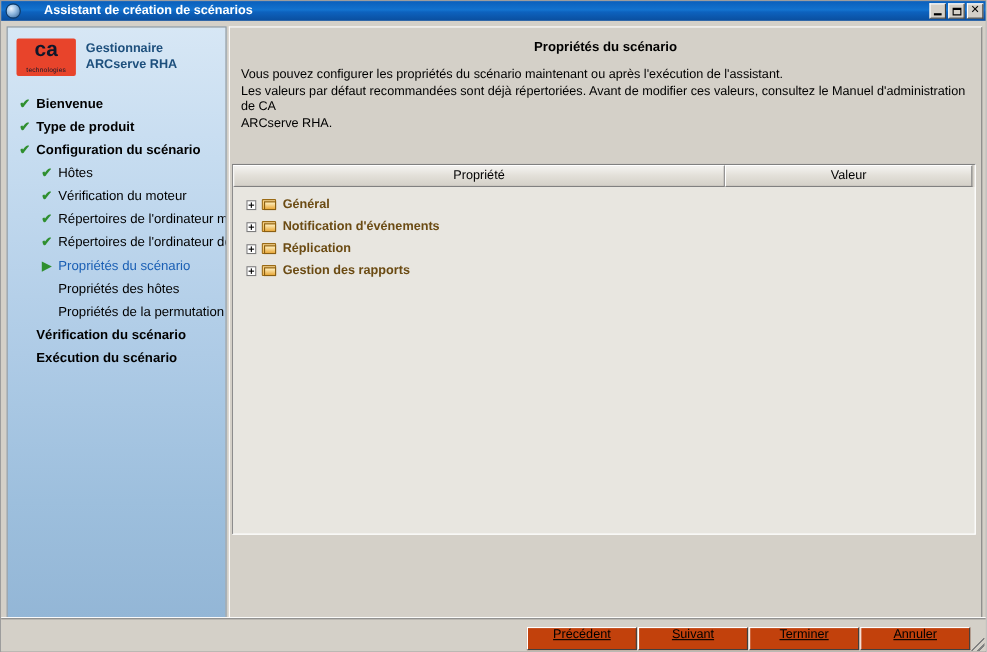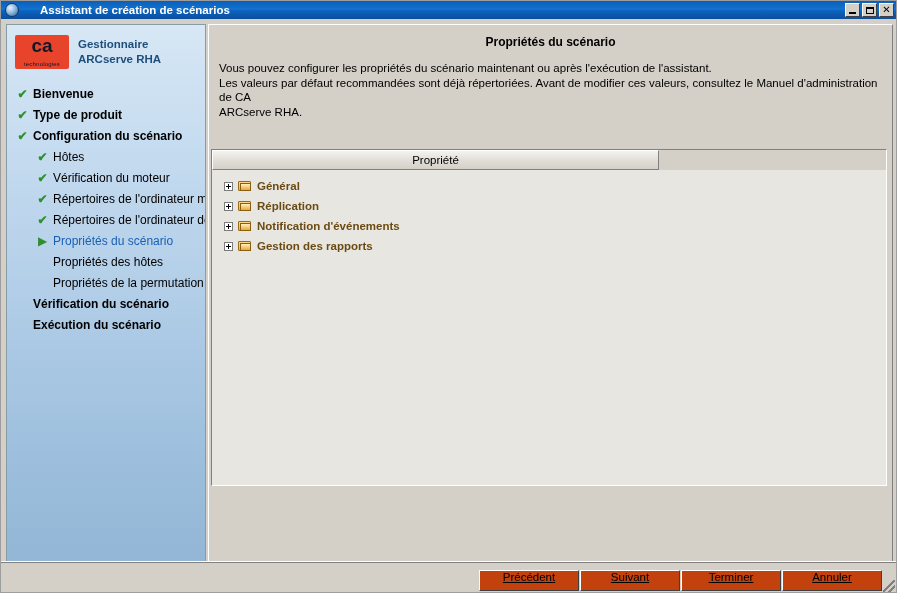--- a/index.html
+++ b/index.html
@@ -494,46 +494,47 @@
         <div class="intro">
           <div>Vous pouvez configurer les propriétés du scénario maintenant ou après l'exécution de l'assistant.</div>
           <div>Les valeurs par défaut recommandées sont déjà répertoriées. Avant de modifier ces valeurs, consultez le Manuel d'administration de CA</div>
           <div>ARCserve RHA.</div>
         </div>
       </div>
 
       <div class="grid-wrap">
         <div class="grid-header">
           <div class="gh-cell gh-prop">Propriété</div>
+          <div class="gh-cell gh-val">Valeur</div>
         </div>
         <div class="grid-body">
           <div class="grid-rows">
             <div class="grid-row">
               <span class="expander"></span>
               <span class="folder-icon">
                   <span class="back"></span>
                   <span class="front"></span>
                 </span>
               <span class="row-label">Général</span>
             </div>
             <div class="grid-row">
               <span class="expander"></span>
               <span class="folder-icon">
                   <span class="back"></span>
                   <span class="front"></span>
                 </span>
-              <span class="row-label">Réplication</span>
+              <span class="row-label">Notification d'événements</span>
             </div>
             <div class="grid-row">
               <span class="expander"></span>
               <span class="folder-icon">
                   <span class="back"></span>
                   <span class="front"></span>
                 </span>
-              <span class="row-label">Notification d'événements</span>
+              <span class="row-label">Réplication</span>
             </div>
             <div class="grid-row">
               <span class="expander"></span>
               <span class="folder-icon">
                   <span class="back"></span>
                   <span class="front"></span>
                 </span>
               <span class="row-label">Gestion des rapports</span>
             </div>
           </div>

